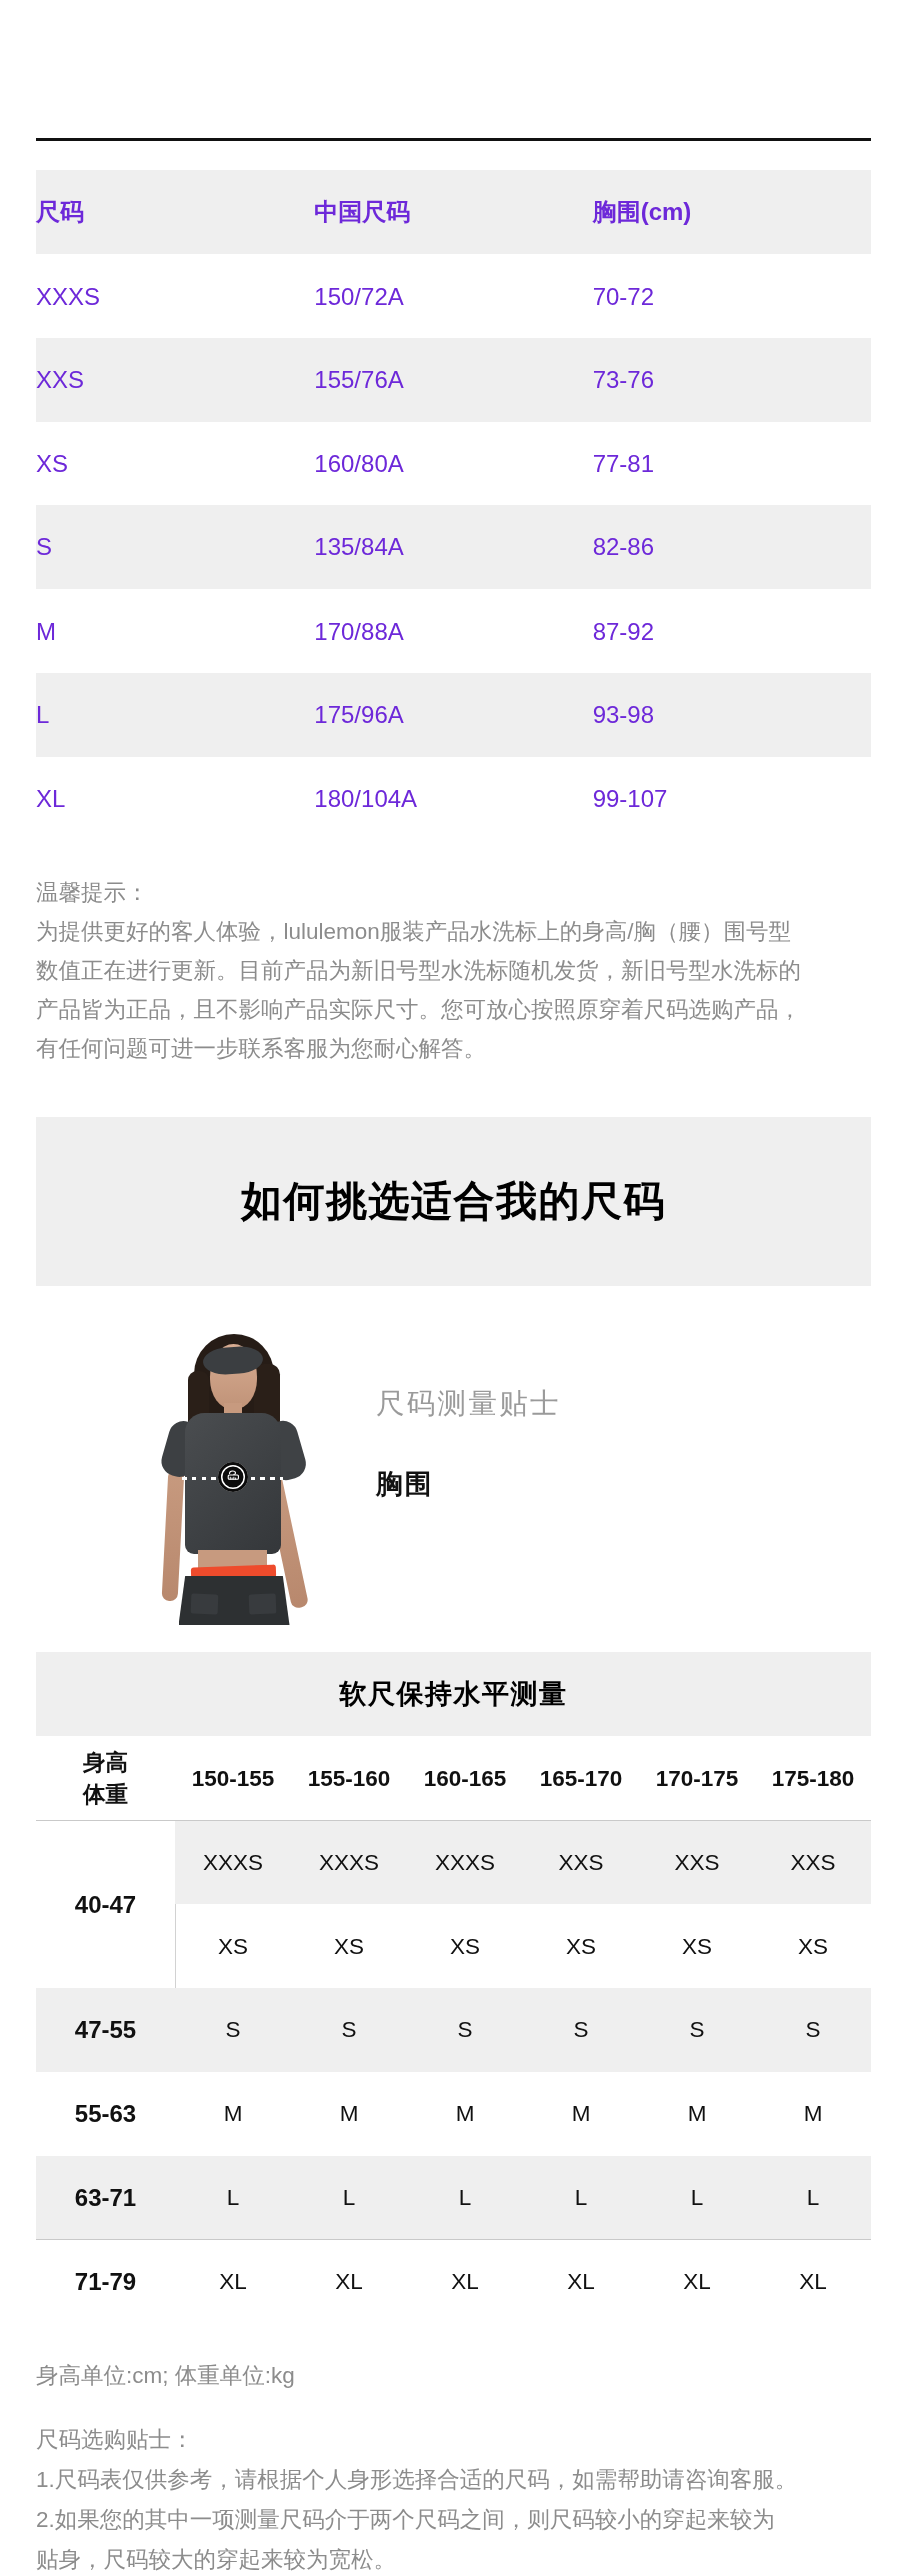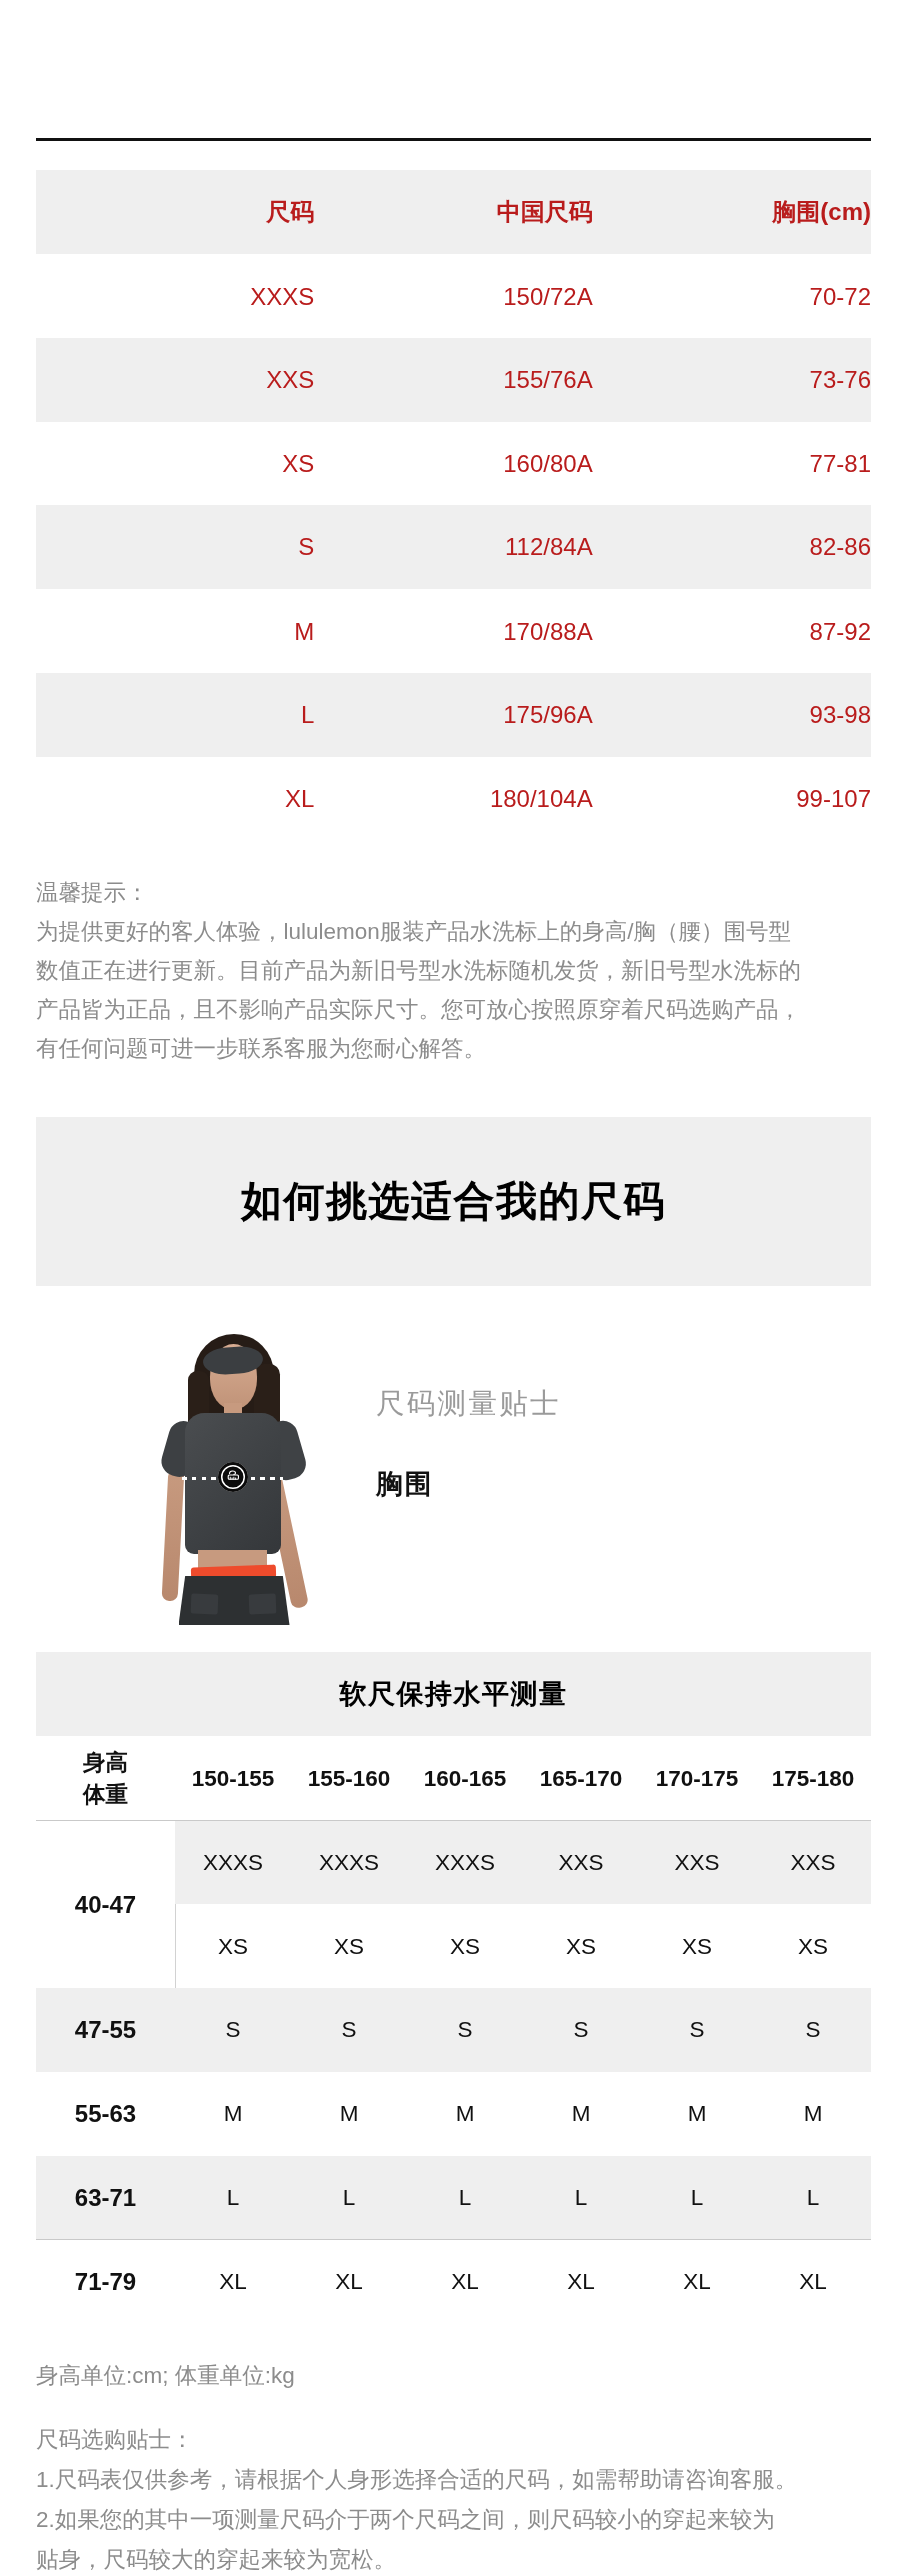--- a/index.html
+++ b/index.html
@@ -9,21 +9,21 @@
   }
   .abs{position:absolute;}
   .center{text-align:center;}
   
   .page-title{left:0;top:44px;width:901px;font-size:35px;font-weight:bold;color:#000;letter-spacing:1.5px;}
   .divider{left:36px;top:138px;width:835px;height:3px;background:#111;}
   .section-band{left:36px;top:1117px;width:835px;height:169px;background:#efefef;display:flex;align-items:center;justify-content:center;}
   .section-title{font-size:41px;font-weight:bold;color:#000;letter-spacing:1.5px;}
   
   .t1-row{left:36px;width:835px;height:84px;display:flex;align-items:center;}
-  .t1-cell{flex:1;text-align:right;font-size:24px;color:#b91c1c;}
+  .t1-cell{flex:1;text-align:left;font-size:24px;color:#6d28d9;}
   .t1-head .t1-cell{font-weight:bold;}
   .gray-bg{background:#efefef;}
   
   .notice{left:36px;top:873px;width:835px;font-size:22.5px;line-height:39px;color:#8c8c8c;}
   
   .figure-box{left:150px;top:1326px;width:259px;height:299px;}
   .fig{position:absolute;}
   .hair-back{left:44px;top:7.5px;width:80px;height:159px;background:#261c16;border-radius:40px 40px 19.5px 19.5px;}
   .hair-left{left:38px;top:45px;width:21px;height:143px;background:#2a1f18;border-radius:9px;}
   .hair-right{left:104px;top:38px;width:25.5px;height:174px;background:#2a1f18;border-radius:10.5px;}
@@ -85,21 +85,21 @@
     <div class="t1-cell">155/76A</div>
     <div class="t1-cell">73-76</div>
   </div>
   <div class="abs t1-row" style="top:422px;">
     <div class="t1-cell">XS</div>
     <div class="t1-cell">160/80A</div>
     <div class="t1-cell">77-81</div>
   </div>
   <div class="abs t1-row gray-bg" style="top:505px;">
     <div class="t1-cell">S</div>
-    <div class="t1-cell">112/84A</div>
+    <div class="t1-cell">135/84A</div>
     <div class="t1-cell">82-86</div>
   </div>
   <div class="abs t1-row" style="top:590px;">
     <div class="t1-cell">M</div>
     <div class="t1-cell">170/88A</div>
     <div class="t1-cell">87-92</div>
   </div>
   <div class="abs t1-row gray-bg" style="top:673px;">
     <div class="t1-cell">L</div>
     <div class="t1-cell">175/96A</div>

